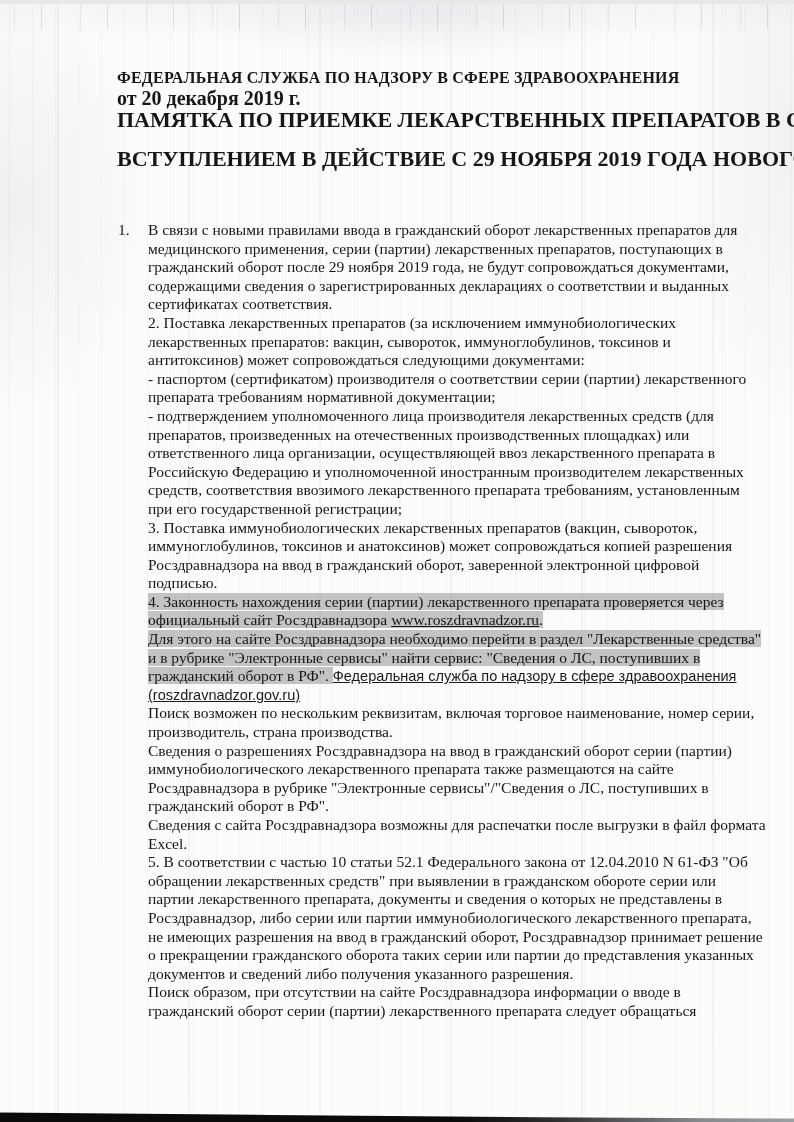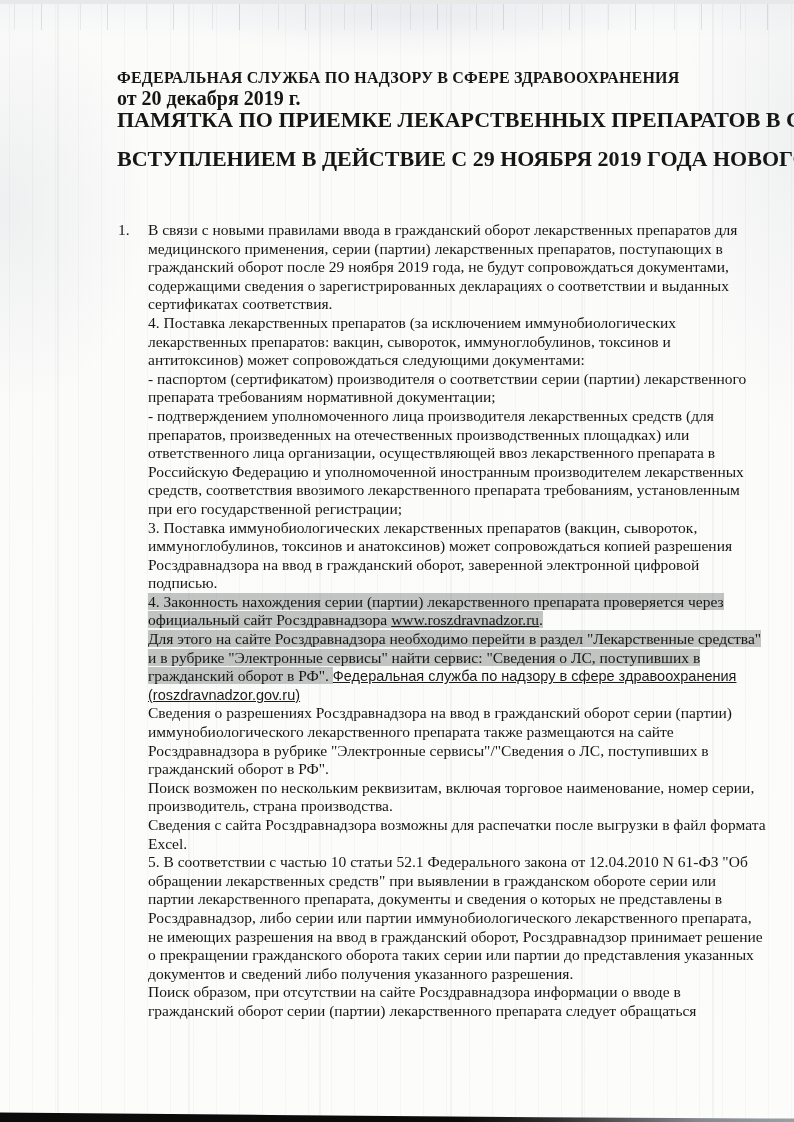--- a/index.html
+++ b/index.html
@@ -79,27 +79,27 @@
     <div class="date">от 20 декабря 2019 г.</div>
   </div>
 
   <div class="title">
     <div class="tline">ПАМЯТКА ПО ПРИЕМКЕ ЛЕКАРСТВЕННЫХ ПРЕПАРАТОВ В СВЯЗИ С</div>
     <div class="tline">ВСТУПЛЕНИЕМ В ДЕЙСТВИЕ С 29 НОЯБРЯ 2019 ГОДА НОВОГО ПОРЯДКА</div>
   </div>
 
   <div class="body">
       <div class="para"><span class="marker">1.</span><span class="seg-normal">В связи с новыми правилами ввода в гражданский оборот лекарственных препаратов для медицинского применения, серии (партии) лекарственных препаратов, поступающих в гражданский оборот после 29 ноября 2019 года, не будут сопровождаться документами, содержащими сведения о зарегистрированных декларациях о соответствии и выданных сертификатах соответствия.</span></div>
-      <div class="para"><span class="seg-normal">4. Поставка лекарственных препаратов (за исключением иммунобиологических лекарственных препаратов: вакцин, сывороток, иммуноглобулинов, токсинов и антитоксинов) может сопровождаться следующими документами:</span></div>
+      <div class="para"><span class="seg-normal">2. Поставка лекарственных препаратов (за исключением иммунобиологических лекарственных препаратов: вакцин, сывороток, иммуноглобулинов, токсинов и антитоксинов) может сопровождаться следующими документами:</span></div>
       <div class="para"><span class="seg-normal">- паспортом (сертификатом) производителя о соответствии серии (партии) лекарственного препарата требованиям нормативной документации;</span></div>
       <div class="para"><span class="seg-normal">- подтверждением уполномоченного лица производителя лекарственных средств (для препаратов, произведенных на отечественных производственных площадках) или ответственного лица организации, осуществляющей ввоз лекарственного препарата в Российскую Федерацию и уполномоченной иностранным производителем лекарственных средств, соответствия ввозимого лекарственного препарата требованиям, установленным при его государственной регистрации;</span></div>
       <div class="para"><span class="seg-normal">3. Поставка иммунобиологических лекарственных препаратов (вакцин, сывороток, иммуноглобулинов, токсинов и анатоксинов) может сопровождаться копией разрешения Росздравнадзора на ввод в гражданский оборот, заверенной электронной цифровой подписью.</span></div>
       <div class="para"><span class="seg-highlight">4. Законность нахождения серии (партии) лекарственного препарата проверяется через официальный сайт Росздравнадзора </span><span class="seg-highlight-link">www.roszdravnadzor.ru</span><span class="seg-highlight">.</span></div>
       <div class="para"><span class="seg-highlight">Для этого на сайте Росздравнадзора необходимо перейти в раздел "Лекарственные средства" и в рубрике "Электронные сервисы" найти сервис: "Сведения о ЛС, поступивших в гражданский оборот в РФ". </span><span class="seg-link">Федеральная служба по надзору в сфере здравоохранения (roszdravnadzor.gov.ru)</span></div>
+      <div class="para"><span class="seg-normal">Поиск возможен по нескольким реквизитам, включая торговое наименование, номер серии, производитель, страна производства.</span></div>
       <div class="para"><span class="seg-normal">Сведения о разрешениях Росздравнадзора на ввод в гражданский оборот серии (партии) иммунобиологического лекарственного препарата также размещаются на сайте Росздравнадзора в рубрике "Электронные сервисы"/"Сведения о ЛС, поступивших в гражданский оборот в РФ".</span></div>
-      <div class="para"><span class="seg-normal">Поиск возможен по нескольким реквизитам, включая торговое наименование, номер серии, производитель, страна производства.</span></div>
       <div class="para"><span class="seg-normal">Сведения с сайта Росздравнадзора возможны для распечатки после выгрузки в файл формата Excel.</span></div>
       <div class="para"><span class="seg-normal">5. В соответствии с частью 10 статьи 52.1 Федерального закона от 12.04.2010 N 61-ФЗ "Об обращении лекарственных средств" при выявлении в гражданском обороте серии или партии лекарственного препарата, документы и сведения о которых не представлены в Росздравнадзор, либо серии или партии иммунобиологического лекарственного препарата, не имеющих разрешения на ввод в гражданский оборот, Росздравнадзор принимает решение о прекращении гражданского оборота таких серии или партии до представления указанных документов и сведений либо получения указанного разрешения.</span></div>
       <div class="para"><span class="seg-normal">Поиск образом, при отсутствии на сайте Росздравнадзора информации о вводе в гражданский оборот серии (партии) лекарственного препарата следует обращаться</span></div>
     </div>
 
   <div class="bottom-band"></div>
 </div>
 
 </body></html>

